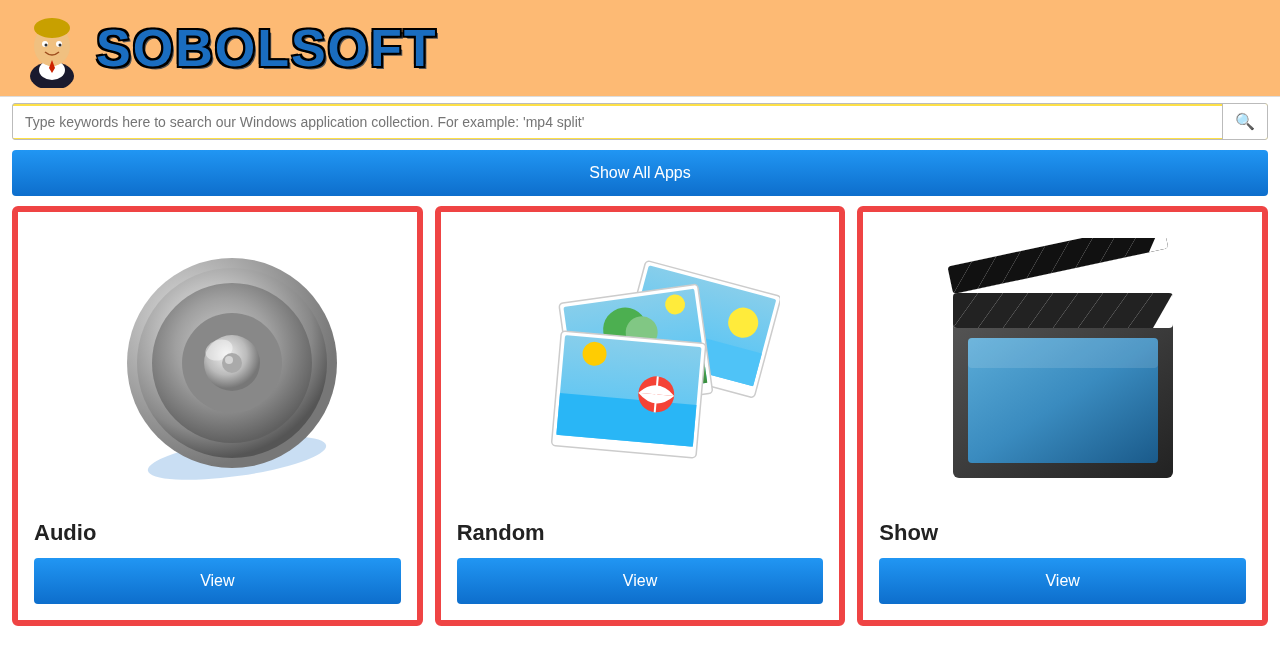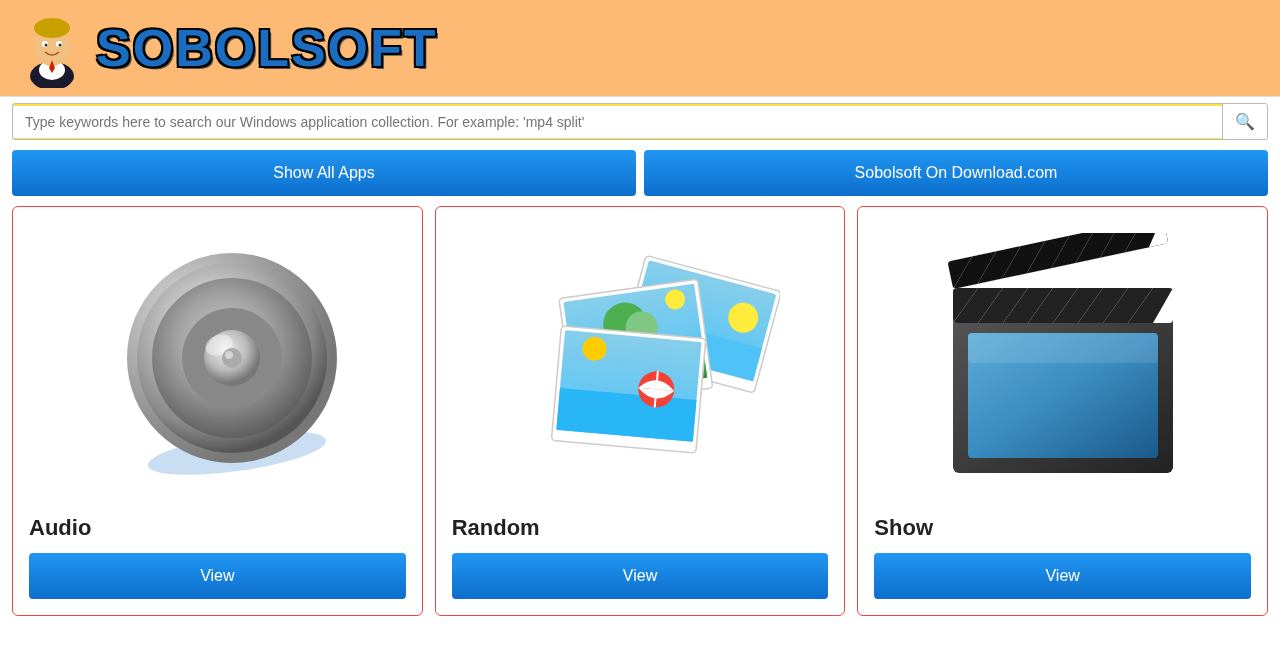--- a/index.html
+++ b/index.html
@@ -100,21 +100,21 @@
 
     .cards-container {
       display: flex;
       gap: 12px;
       margin: 0 12px;
       padding-bottom: 20px;
     }
 
     .card {
       flex: 1;
-      border: 1px solid #ef4444;
+      border: 6px solid #ef4444;
       border-radius: 6px;
       background: #fff;
       padding: 16px;
       display: flex;
       flex-direction: column;
       align-items: flex-start;
     }
 
     .card-icon-area {
       width: 100%;
@@ -177,21 +177,20 @@
   </div>
 </div>
 
 <div class="search-bar">
   <input class="search-input" type="text" placeholder="Type keywords here to search our Windows application collection. For example: 'mp4 split'" style="">
   <button class="search-btn">🔍</button>
 </div>
 
 <div class="nav-buttons">
   <button class="nav-btn">Show All Apps</button>
-  <button class="nav-btn">Sobolsoft On Download.com</button>
 </div>
 
 <div class="cards-container">
 
   <div class="card">
     <div class="card-icon-area">
 
       <svg viewBox="0 0 280 260" width="280" height="260" xmlns="http://www.w3.org/2000/svg">
 
         <ellipse cx="160" cy="220" rx="90" ry="18" fill="rgba(100,160,220,0.35)" transform="rotate(-8 160 220)"></ellipse>

